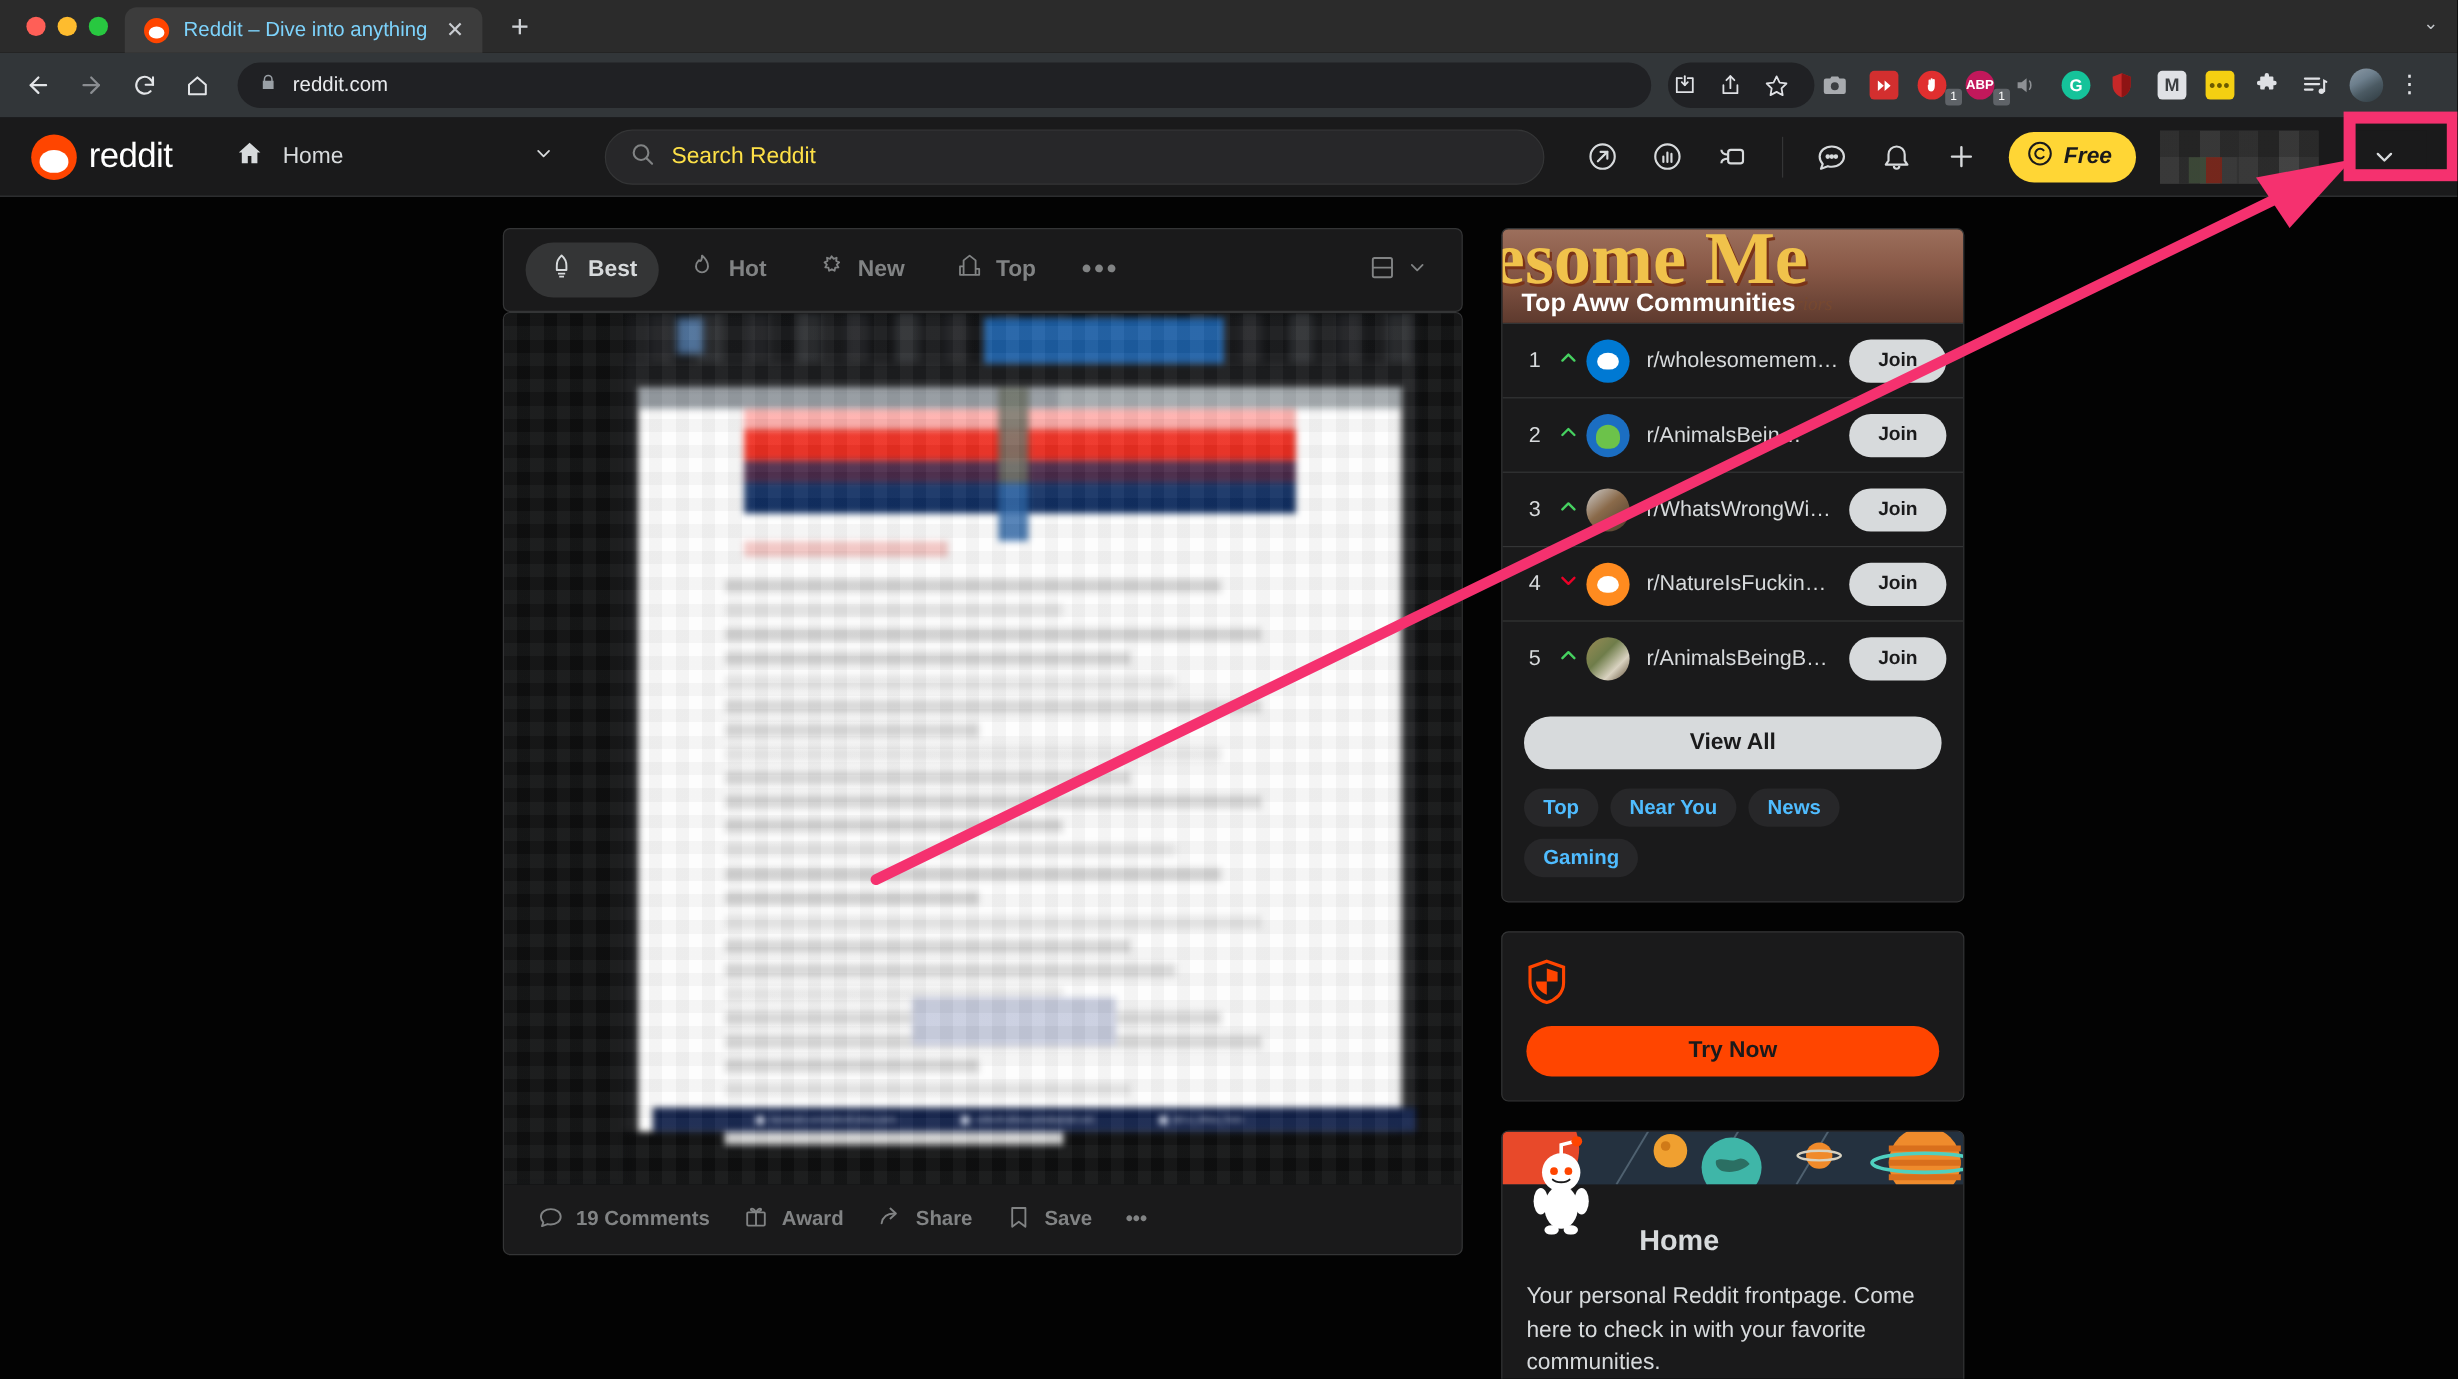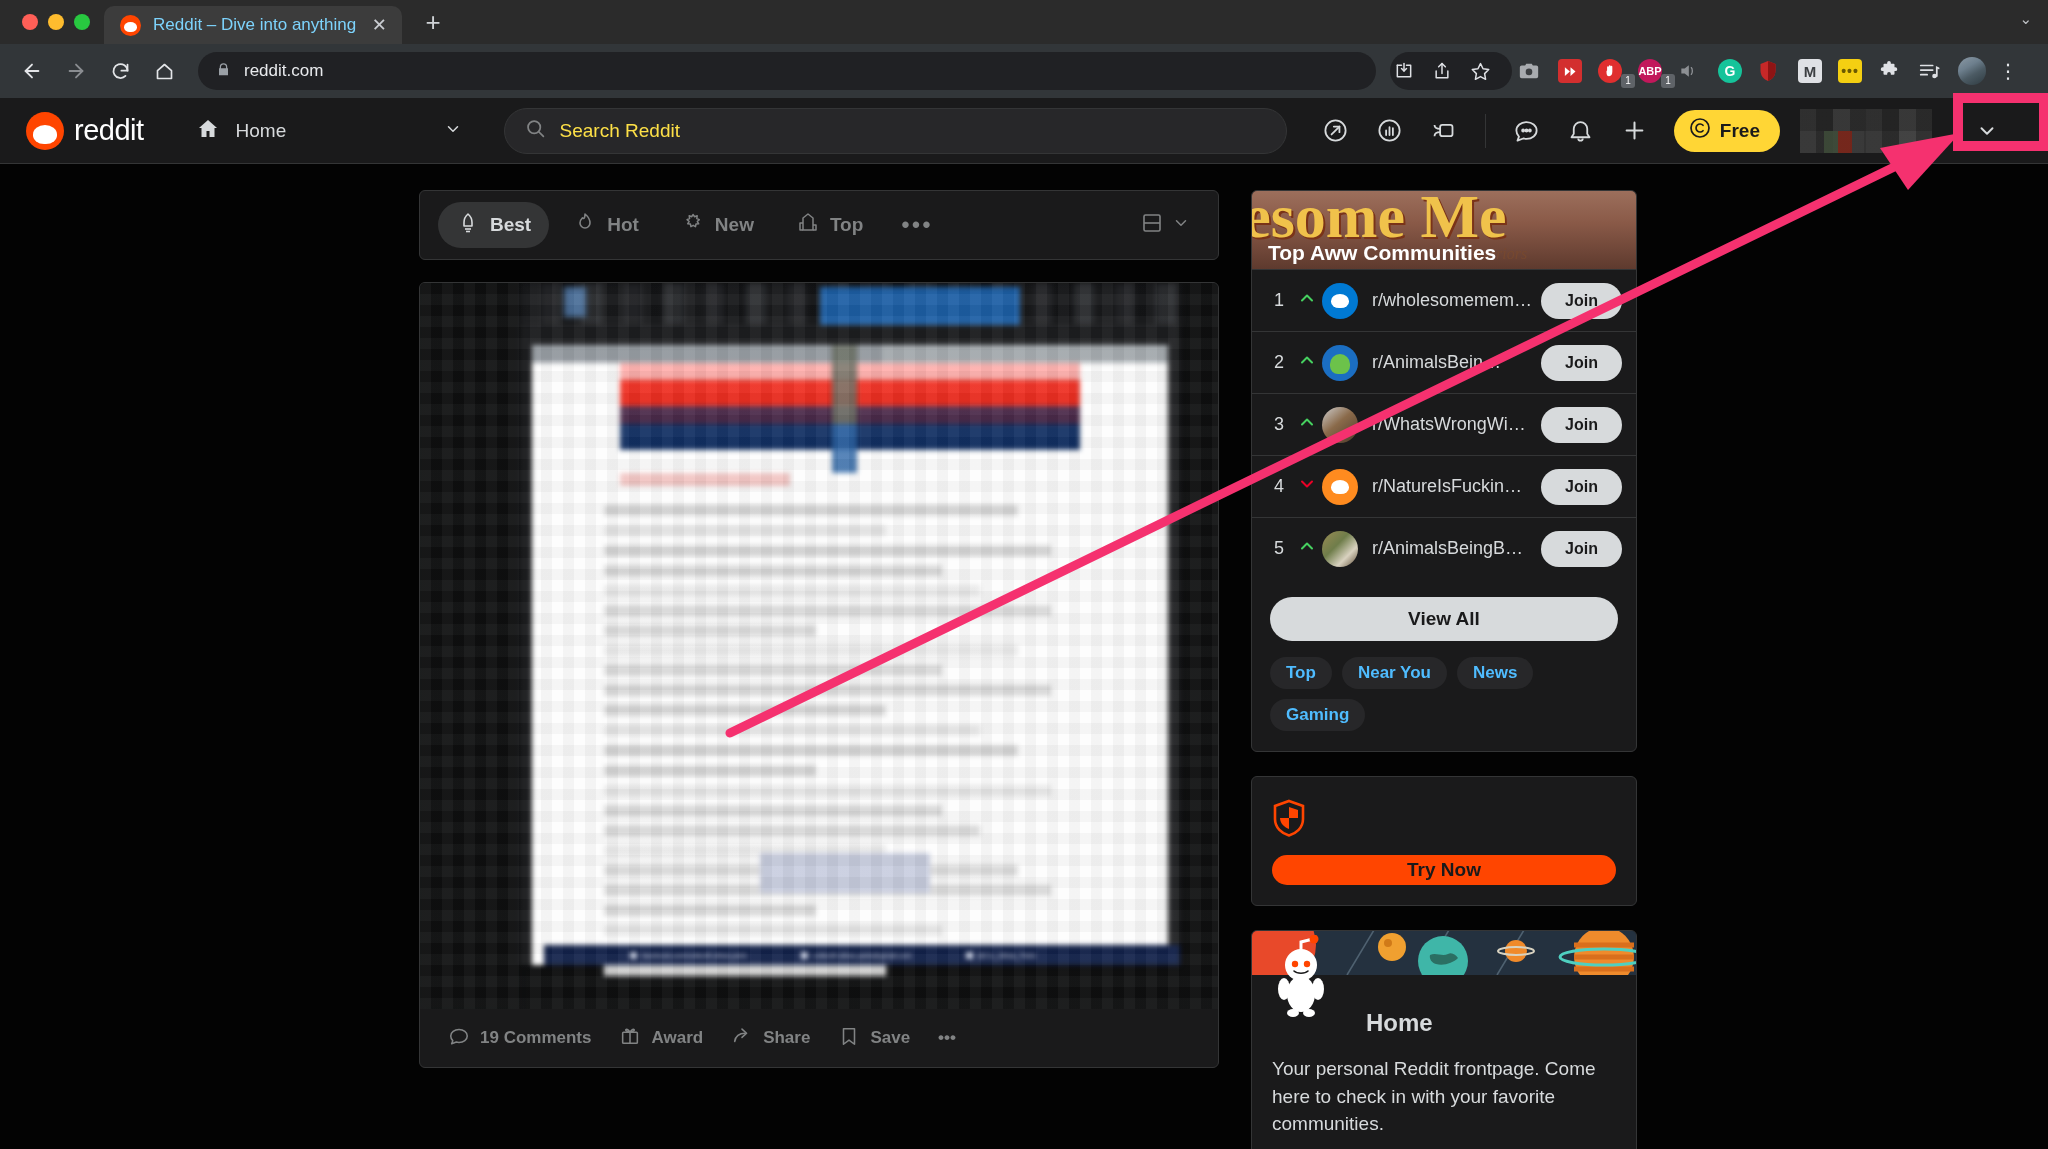--- a/index.html
+++ b/index.html
@@ -116,21 +116,21 @@
     margin-left: 40px; width: 290px; height: 44px; padding: 0 12px; border-radius: 4px;
   }
   .rd-homedrop .lbl { color: #d7dadc; font-size: 19px; flex:1; }
   .rd-search {
     flex: 1; max-width: 810px; height: 46px; background: #272729;
     border: 1px solid #343536; border-radius: 23px;
     display: flex; align-items: center; gap: 14px; padding: 0 20px;
     margin-left: 30px; margin-right: 24px;
   }
   .rd-search .ph { color: #fde047; font-size: 19px; }
-  .rd-right { display: flex; align-items: center; gap: 4px; flex: none; }
+  .rd-right { display: flex; align-items: center; gap: 4px; flex: none; font-style: italic; }
   .rd-ico {
     width: 50px; height: 50px; border-radius: 4px; color: #d7dadc;
     display: flex; align-items: center; justify-content: center; flex: none;
   }
   .rd-div { width: 1px; height: 34px; background:#343536; margin: 0 12px; }
   .rd-free {
     height: 42px; border-radius: 21px; background: #ffd635; color: #1a1a1b;
     display: flex; align-items: center; gap: 8px; padding: 0 20px 0 14px;
     font-size: 19px; font-weight: bold; margin-left: 10px; flex:none;
   }
@@ -175,21 +175,20 @@
   }
   .cp-input {
     flex:1; height: 48px; background:#272729; border:1px solid #343536; border-radius:4px;
     display:flex; align-items:center; padding: 0 18px; color:#818384; font-size:19px;
   }
   .cp-ico { width:44px; height:44px; display:flex; align-items:center; justify-content:center;
             color:#d7dadc; flex:none; }
 
   .feedbar {
     height: 70px; display:flex; align-items:center; padding: 0 18px; gap: 6px;
-    margin-bottom: 22px;
   }
   .tabbtn {
     display:flex; align-items:center; gap:10px; height:46px; padding: 0 18px;
     border-radius:23px; color:#818384; font-size:19px; font-weight:bold;
   }
   .tabbtn.active { background:#343536; color:#d7dadc; }
   .tabdots { color:#818384; font-size:24px; padding: 0 14px; letter-spacing:2px; line-height:1; }
   .layout-toggle { margin-left:auto; display:flex; align-items:center; gap:8px; color:#818384;
                    padding-right: 10px; }
 
@@ -310,21 +309,21 @@
     height:32px; padding: 0 16px; border-radius:16px; background:#272729;
     color:#4fbcff; font-size:17px; font-weight:bold; display:flex; align-items:center;
   }
 
   .prem-card { padding: 18px 20px 20px 20px; }
   .prem-top { display:flex; gap:16px; }
   .prem-shield { width:34px; height:38px; flex:none; margin-top:4px; }
   .prem-title { color:#d7dadc; font-size:19px; font-weight:bold; margin-bottom:4px; }
   .prem-sub { color:#d7dadc; font-size:18px; line-height:1.35; }
   .try-btn {
-    margin-top:18px; height:30px; border-radius:21px; background:#ff4500;
+    margin-top:18px; height:42px; border-radius:21px; background:#ff4500;
     color:#1a1a1b; font-size:19px; font-weight:bold; display:flex; align-items:center;
     justify-content:center;
   }
 
   .home-banner { height: 44px; position:relative; overflow:hidden; background:#24313f; }
   .home-body { padding: 0 20px 22px 20px; position:relative; }
   .home-snoo {
     position:absolute; left:16px; top:-40px; width:66px; height:82px;
   }
   .home-name { color:#d7dadc; font-size:24px; font-weight:bold; padding: 34px 0 0 94px; }

